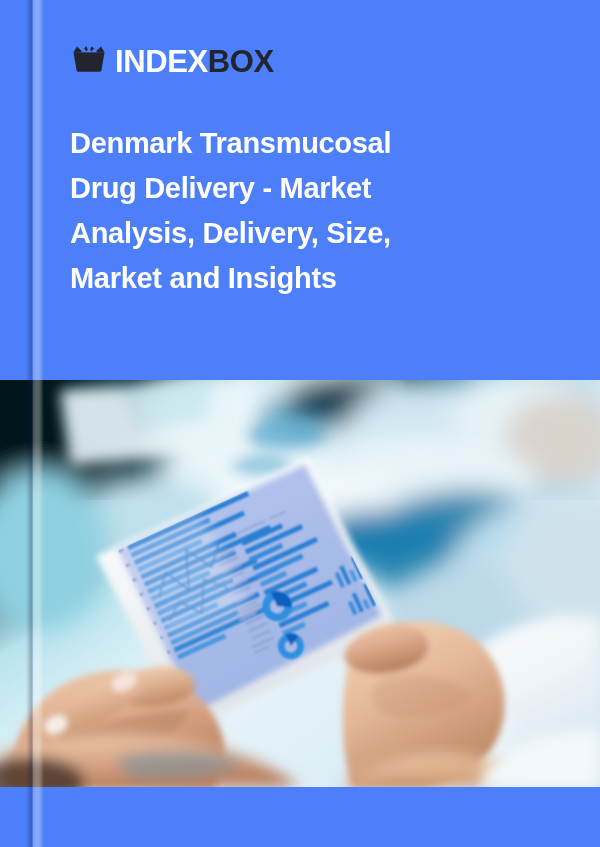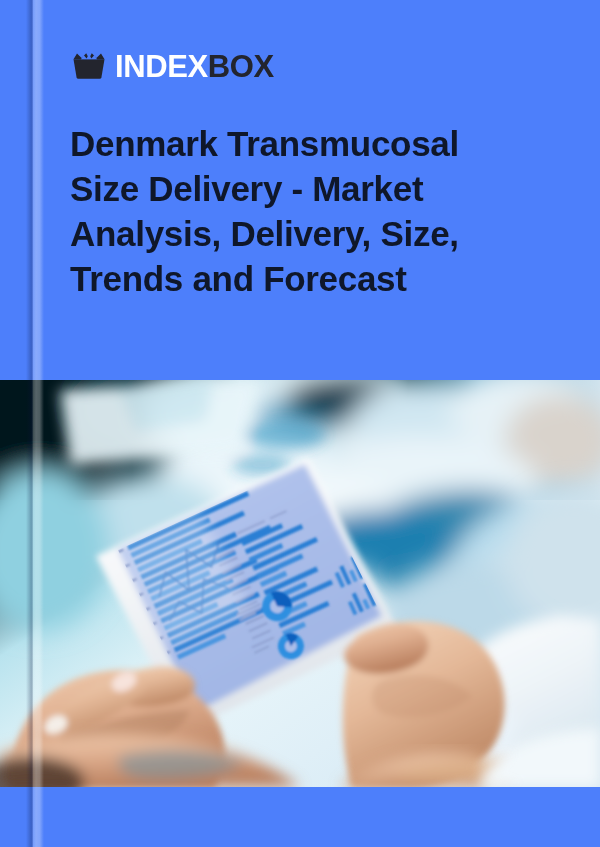--- a/index.html
+++ b/index.html
@@ -35,21 +35,20 @@
         rgba(255,255,255,0.00) 100%);
   }
 
   
   .logo{
     position:absolute;
     left:72px;
     top:46px;
     height:40px;
     display:flex;
-    align-items:center;
     z-index:20;
   }
   .logo-mark{
     width:34px;
     height:26px;
     position:relative;
     margin-right:9px;
     flex:none;
   }
   .logo-mark svg{display:block;}
@@ -63,22 +62,22 @@
   .logo-text .lt-a{color:#ffffff;}
   .logo-text .lt-b{color:#23252e;}
 
   
   .title{
     position:absolute;
     left:70px;
     top:121px;
     width:452px;
     z-index:20;
-    color:#0f172a;
-    font-size:35px;
+    color:#ffffff;
+    font-size:29px;
     font-weight:bold;
     line-height:45px;
     letter-spacing:-0.3px;
   }
 
   
   .photo{
     position:absolute;
     left:0;
     top:380px;
@@ -413,20 +412,20 @@
                  L24.4 5.0 L29.0 0.4 L32.5 6.2 Z" fill="#23252e"></path>
         <path d="M9.0 6.2 L11.6 2.0 L14.6 5.4 L17.0 1.0 L19.4 5.4 L22.4 2.0
                  L25.0 6.2 Z" fill="#4d7ffb"></path>
       </svg>
     </span>
     <span class="logo-text"><span class="lt-a">INDEX</span><span class="lt-b">BOX</span></span>
   </div>
 
   <div class="title">
     <div>Denmark Transmucosal</div>
-    <div>Size Delivery - Market</div>
+    <div>Drug Delivery - Market</div>
     <div>Analysis, Delivery, Size,</div>
-    <div>Trends and Forecast</div>
+    <div>Market and Insights</div>
   </div>
 
   <div class="stripe"></div>
 
 </div>
 
 </body></html>

